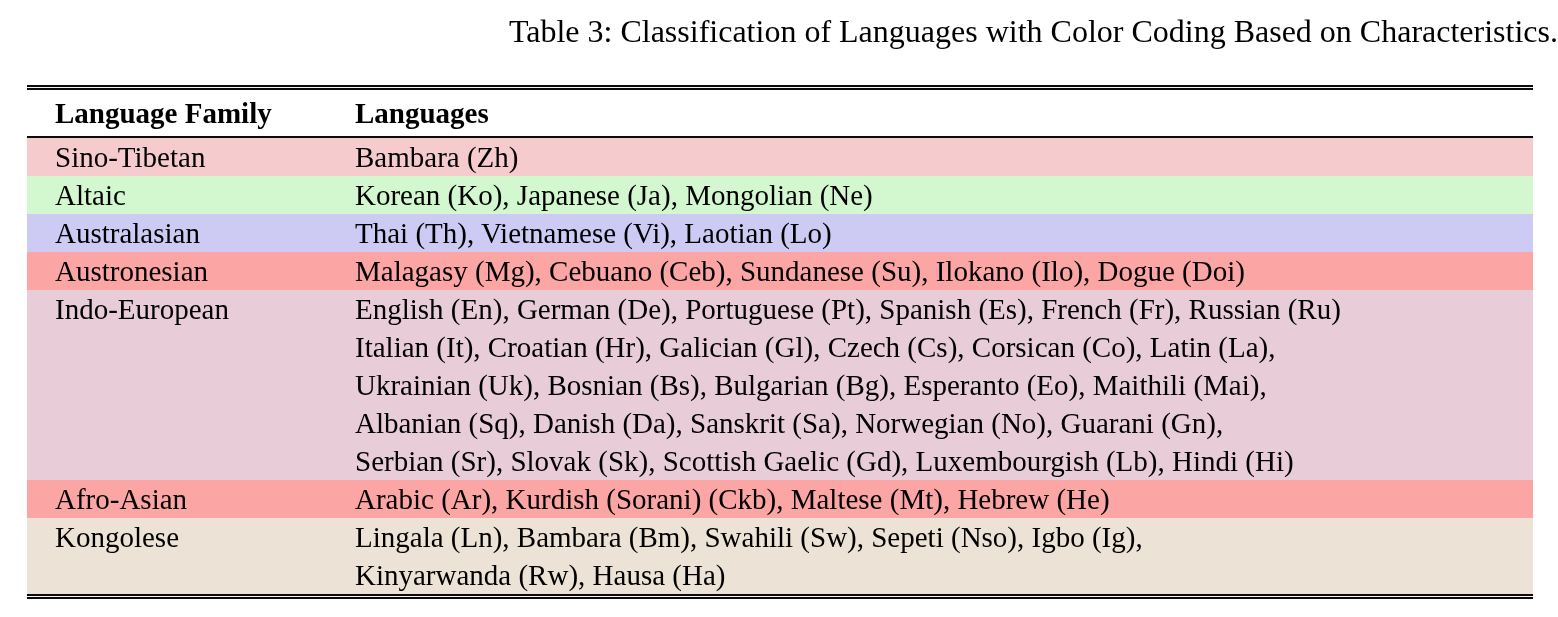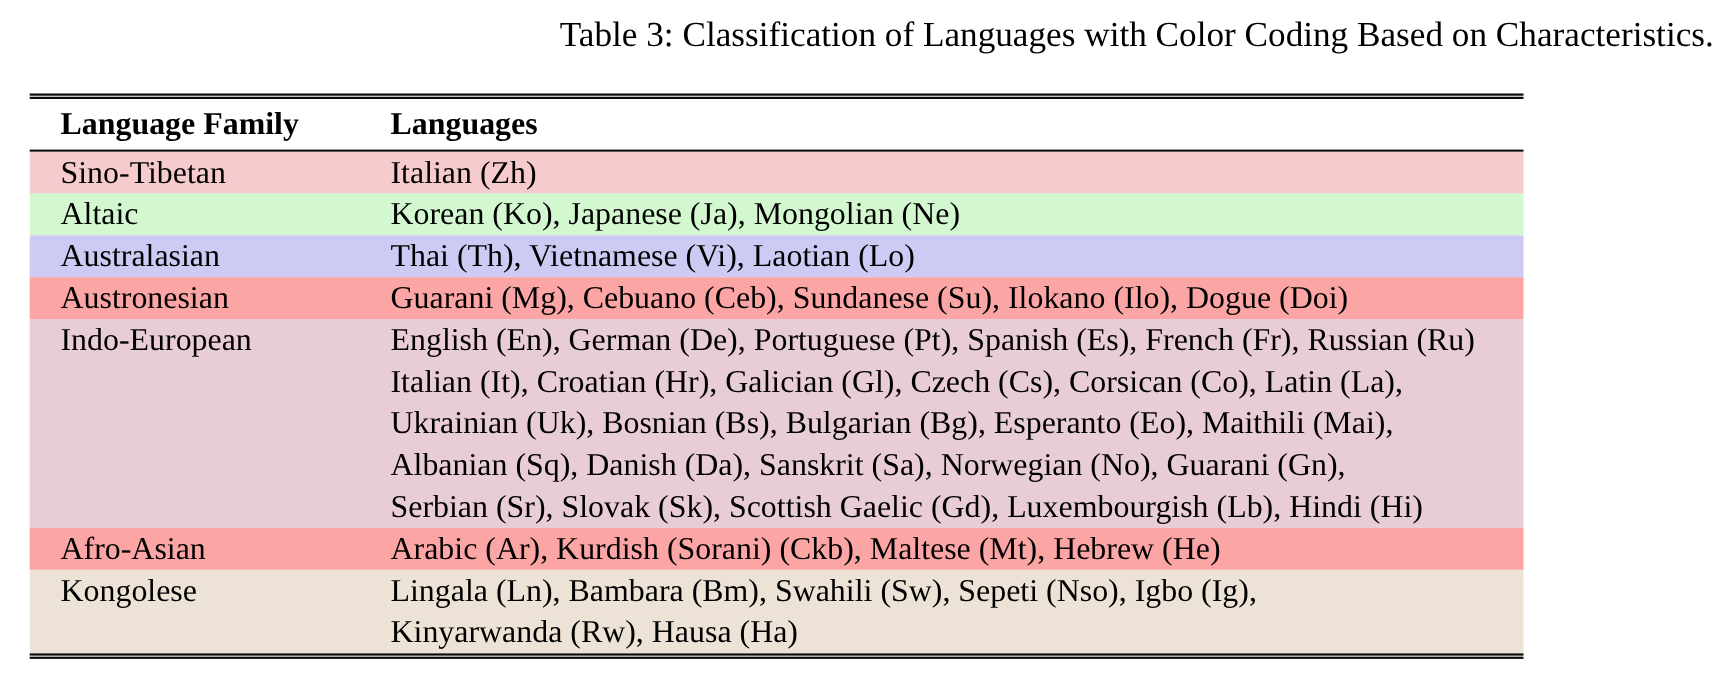--- a/index.html
+++ b/index.html
@@ -18,21 +18,21 @@
     padding-top: 11px;
     height: 40px;
     line-height: 40px;
     text-align: right;
     font-size: 32px;
     white-space: nowrap;
   }
   .table {
     margin-left: 27px;
     margin-top: 34px;
-    width: 1358px;
+    width: 1506px;
   }
   .double-rule {
     height: 1px;
     background: #f4f4f4;
     border-top: 2px solid #0b0b0b;
     border-bottom: 2px solid #0b0b0b;
   }
   .single-rule {
     height: 2px;
     background: #0b0b0b;
@@ -76,36 +76,36 @@
 
   <div class="row header-row">
     <div class="cell family">Language Family</div>
     <div class="cell langs">Languages</div>
   </div>
 
   <div class="single-rule"></div>
 
   <div class="row" style="background-color: rgb(246, 203, 206); align-items: flex-end;">
     <div class="cell family">Sino-Tibetan</div>
-    <div class="cell langs">Italian (Zh)</div>
+    <div class="cell langs">Bambara (Zh)</div>
   </div>
 
   <div class="row" style="background-color: rgb(211, 248, 208);">
     <div class="cell family">Altaic</div>
     <div class="cell langs">Korean (Ko), Japanese (Ja), Mongolian (Ne)</div>
   </div>
 
   <div class="row" style="background-color: rgb(205, 202, 244); align-items: center;">
     <div class="cell family">Australasian</div>
     <div class="cell langs">Thai (Th), Vietnamese (Vi), Laotian (Lo)</div>
   </div>
 
   <div class="row" style="background-color: #fca5a5;">
     <div class="cell family">Austronesian</div>
-    <div class="cell langs">Guarani (Mg), Cebuano (Ceb), Sundanese (Su), Ilokano (Ilo), Dogue (Doi)</div>
+    <div class="cell langs">Malagasy (Mg), Cebuano (Ceb), Sundanese (Su), Ilokano (Ilo), Dogue (Doi)</div>
   </div>
 
   <div class="row" style="background-color: rgb(232, 205, 216);">
     <div class="cell family">Indo-European</div>
     <div class="cell langs">English (En), German (De), Portuguese (Pt), Spanish (Es), French (Fr), Russian (Ru)
 Italian (It), Croatian (Hr), Galician (Gl), Czech (Cs), Corsican (Co), Latin (La),
 Ukrainian (Uk), Bosnian (Bs), Bulgarian (Bg), Esperanto (Eo), Maithili (Mai),
 Albanian (Sq), Danish (Da), Sanskrit (Sa), Norwegian (No), Guarani (Gn),
 Serbian (Sr), Slovak (Sk), Scottish Gaelic (Gd), Luxembourgish (Lb), Hindi (Hi)</div>
   </div>

